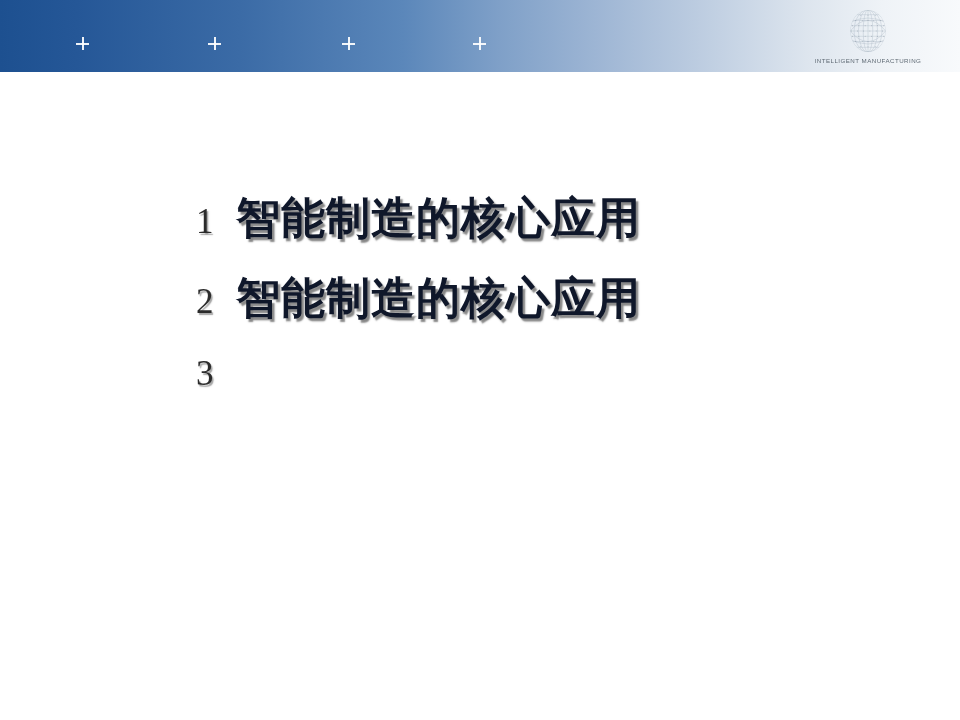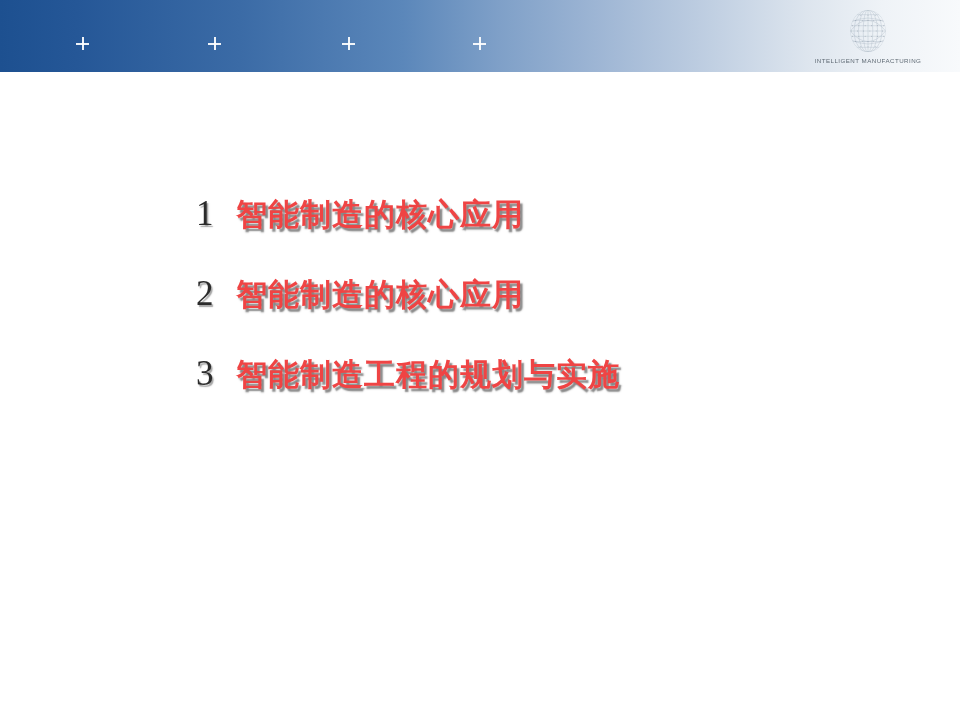--- a/index.html
+++ b/index.html
@@ -110,23 +110,23 @@
     font-size: 35px;
     font-weight: 400;
     color: #2b2b2b;
     line-height: 1;
     width: 40px;
     flex: 0 0 40px;
     text-shadow: 1.5px 1.5px 1.2px rgba(90,90,90,.55);
   }
   .agenda-text {
     font-family: "DejaVu Sans", sans-serif;
-    font-size: 31px;
+    font-size: 44px;
     font-weight: 700;
-    color: #ef4444;
+    color: #0f172a;
     line-height: 1;
     letter-spacing: 1px;
     text-shadow: 2.5px 2.5px 1.6px rgba(60,60,60,.62);
   }
 </style>
 </head>
 <body>
 
 <div class="slide">
 
@@ -213,18 +213,17 @@
       <span class="agenda-text">智能制造的核心应用</span>
     </div>
 
     <div class="agenda-item">
       <span class="agenda-num">2</span>
       <span class="agenda-text">智能制造的核心应用</span>
     </div>
 
     <div class="agenda-item">
       <span class="agenda-num">3</span>
-      <span class="agenda-text">智能制造工程的规划与实施</span>
     </div>
 
   </div>
 
 </div>
 
 </body></html>

